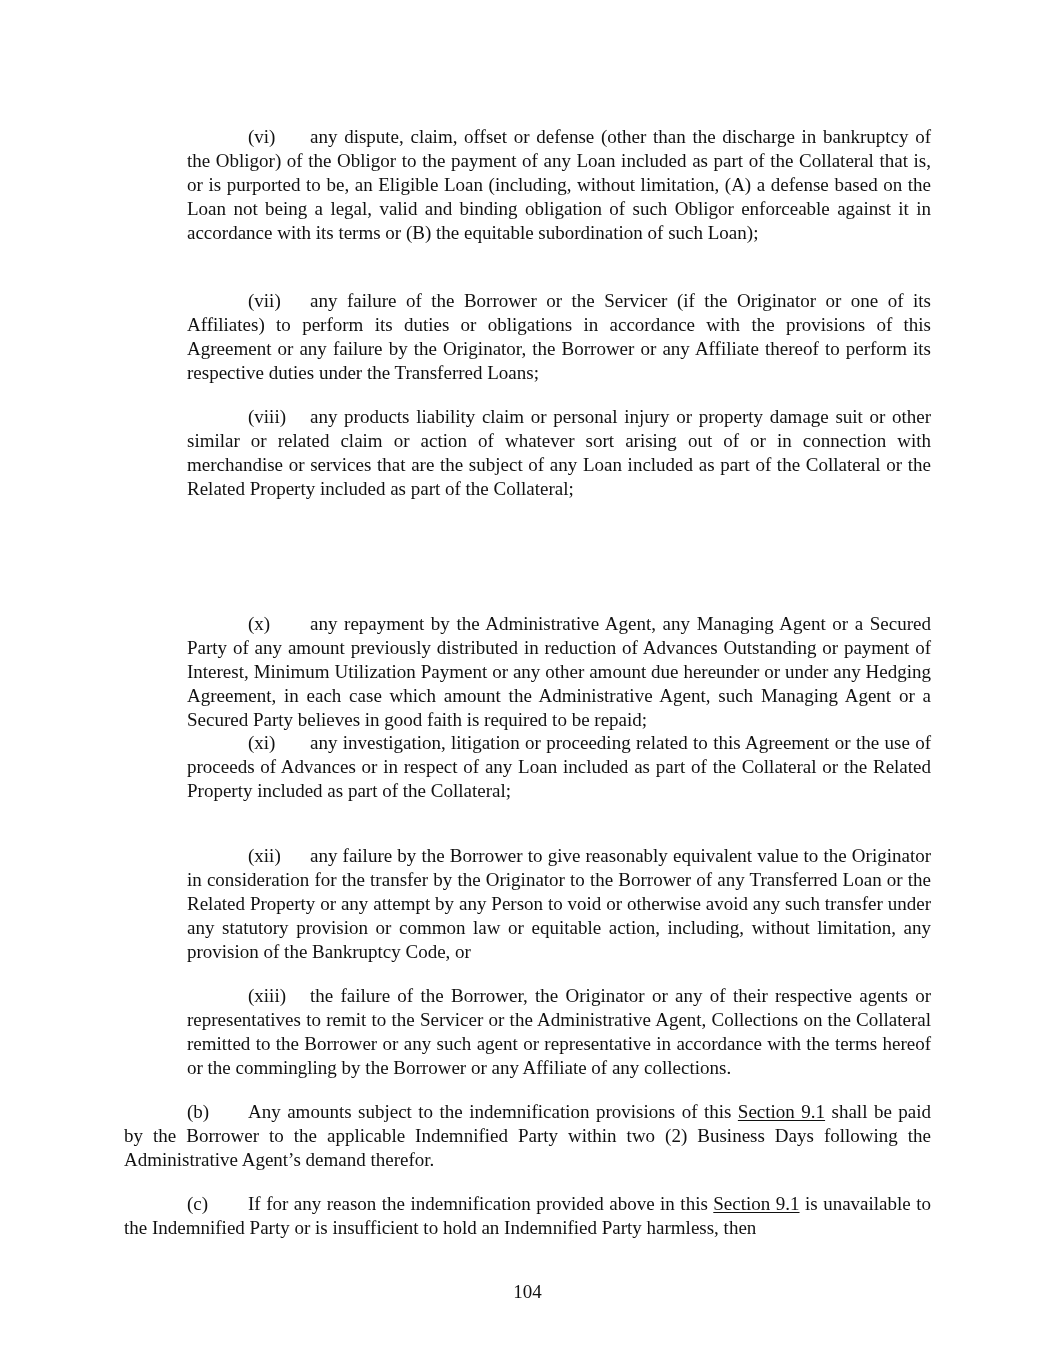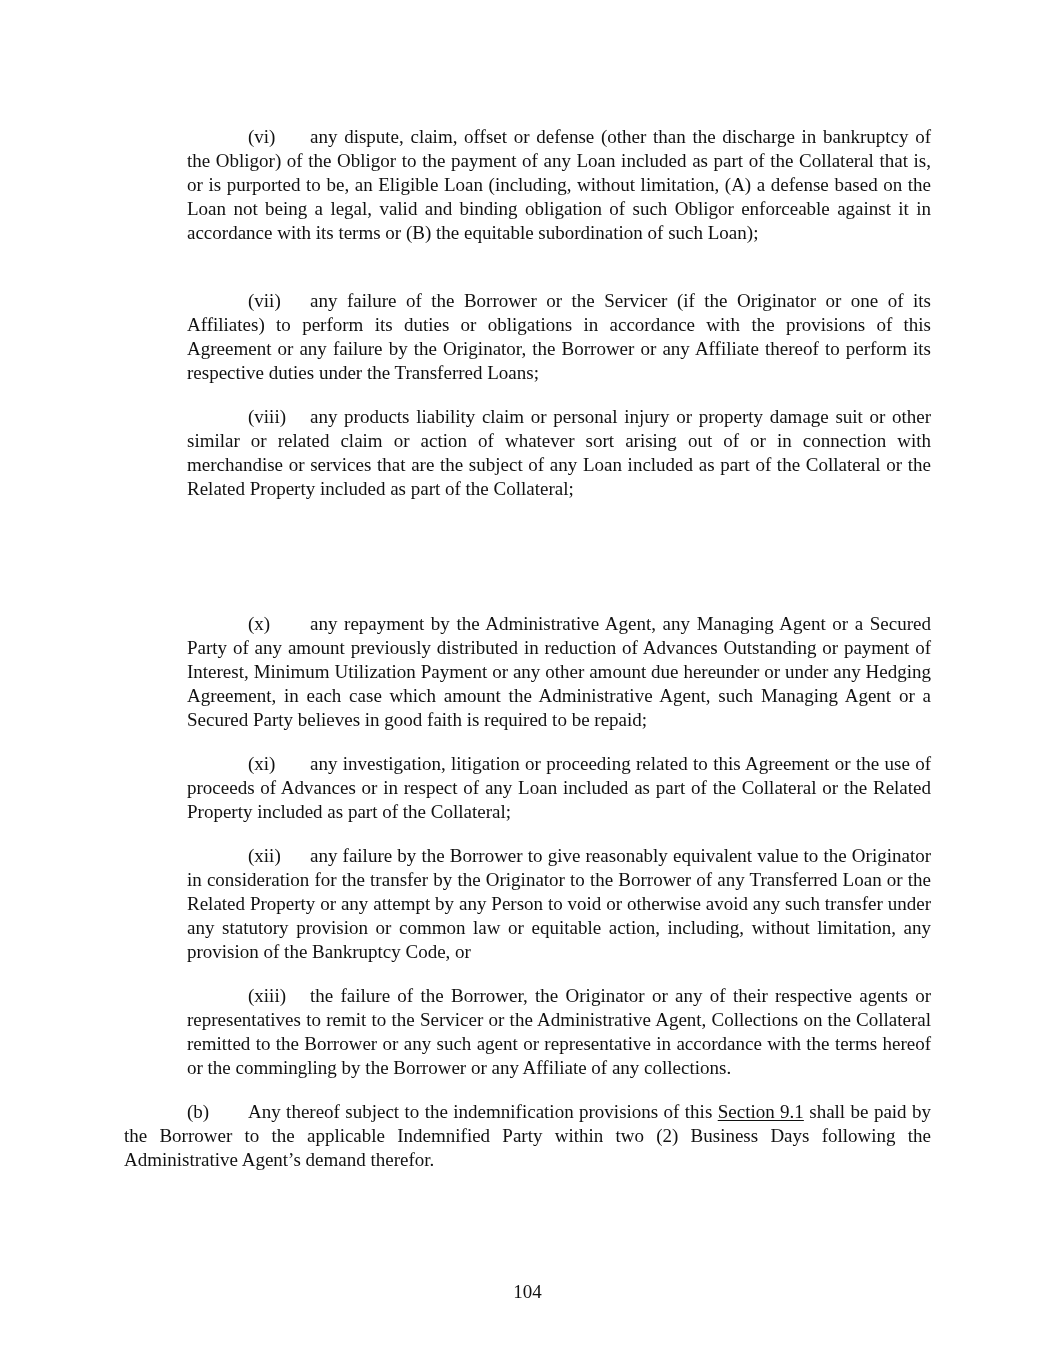--- a/index.html
+++ b/index.html
@@ -34,23 +34,24 @@
 
   <p class="para sub" style="top:125px"><span class="first-indent"></span><span class="marker">(vi)</span><span>any dispute, claim, offset or defense (other than the discharge in bankruptcy of the Obligor) of the Obligor to the payment of any Loan included as part of the Collateral that is, or is purported to be, an Eligible Loan (including, without limitation, (A) a defense based on the Loan not being a legal, valid and binding obligation of such Obligor enforceable against it in accordance with its terms or (B) the equitable subordination of such Loan);</span></p>
 
   <p class="para sub" style="top:289px"><span class="first-indent"></span><span class="marker">(vii)</span><span>any failure of the Borrower or the Servicer (if the Originator or one of its Affiliates) to perform its duties or obligations in accordance with the provisions of this Agreement or any failure by the Originator, the Borrower or any Affiliate thereof to perform its respective duties under the Transferred Loans;</span></p>
 
   <p class="para sub" style="top:405px"><span class="first-indent"></span><span class="marker">(viii)</span><span>any products liability claim or personal injury or property damage suit or other similar or related claim or action of whatever sort arising out of or in connection with merchandise or services that are the subject of any Loan included as part of the Collateral or the Related Property included as part of the Collateral;</span></p>
 
 
   <p class="para sub" style="top:612px"><span class="first-indent"></span><span class="marker">(x)</span><span>any repayment by the Administrative Agent, any Managing Agent or a Secured Party of any amount previously distributed in reduction of Advances Outstanding or payment of Interest, Minimum Utilization Payment or any other amount due hereunder or under any Hedging Agreement, in each case which amount the Administrative Agent, such Managing Agent or a Secured Party believes in good faith is required to be repaid;</span></p>
 
-  <p class="para sub" style="top:752px"><span class="first-indent"></span><span class="marker">(xi)</span><span>any investigation, litigation or proceeding related to this Agreement or the use of proceeds of Advances or in respect of any Loan included as part of the Collateral or the Related Property included as part of the Collateral;</span></p>
+  <p class="para sub" style="top:731px"><span class="first-indent"></span><span class="marker">(xi)</span><span>any investigation, litigation or proceeding related to this Agreement or the use of proceeds of Advances or in respect of any Loan included as part of the Collateral or the Related Property included as part of the Collateral;</span></p>
 
   <p class="para sub" style="top:844px"><span class="first-indent"></span><span class="marker">(xii)</span><span>any failure by the Borrower to give reasonably equivalent value to the Originator in consideration for the transfer by the Originator to the Borrower of any Transferred Loan or the Related Property or any attempt by any Person to void or otherwise avoid any such transfer under any statutory provision or common law or equitable action, including, without limitation, any provision of the Bankruptcy Code, or</span></p>
 
   <p class="para sub" style="top:984px"><span class="first-indent"></span><span class="marker">(xiii)</span><span>the failure of the Borrower, the Originator or any of their respective agents or representatives to remit to the Servicer or the Administrative Agent, Collections on the Collateral remitted to the Borrower or any such agent or representative in accordance with the terms hereof or the commingling by the Borrower or any Affiliate of any collections.</span></p>
 
-  <p class="para main" style="top:1100px"><span class="first-indent"></span><span class="marker">(b)</span><span>Any thereof subject to the indemnification provisions of this </span><u>Section 9.1</u><span> shall be paid by the Borrower to the applicable Indemnified Party within two (2) Business Days following the Administrative Agent’s demand therefor.</span></p>
+  <p class="para main" style="top:1100px"><span class="first-indent"></span><span class="marker">(b)</span><span>Any amounts subject to the indemnification provisions of this </span><u>Section 9.1</u><span> shall be paid by the Borrower to the applicable Indemnified Party within two (2) Business Days following the Administrative Agent’s demand therefor.</span></p>
 
+  <p class="para main" style="top:1192px"><span class="first-indent"></span><span class="marker">(c)</span><span>If for any reason the indemnification provided above in this </span><u>Section 9.1</u><span> is unavailable to the Indemnified Party or is insufficient to hold an Indemnified Party harmless, then</span></p>
 
   <div class="page-number">104</div>
 </div>
 
 </body></html>

